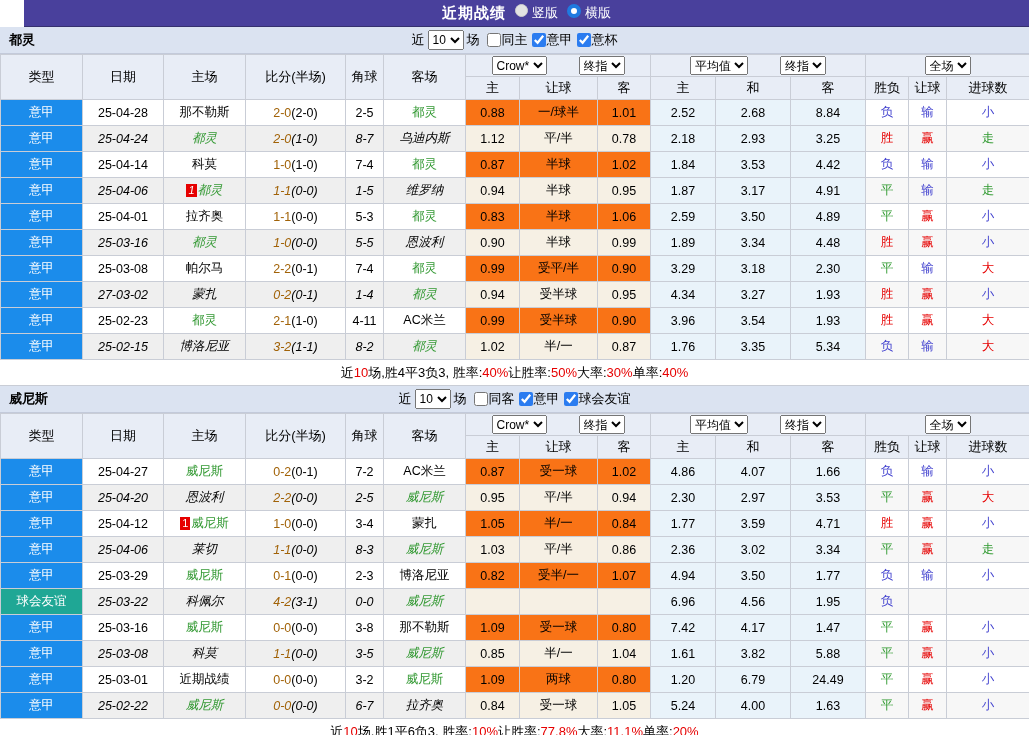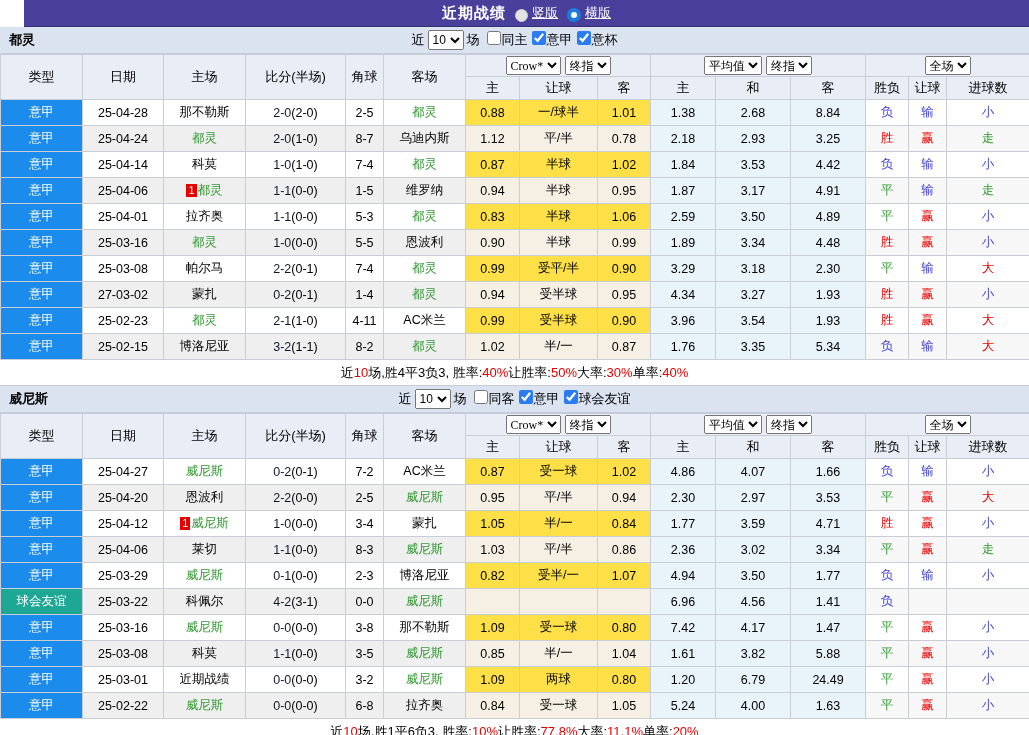--- a/index.html
+++ b/index.html
@@ -12,56 +12,56 @@
     color:#000;
   }
   
   .titlebar{
     height:27px; background:#49409c; color:#fff;
     display:flex; align-items:center; justify-content:center; gap:9px;
     border-bottom:1px solid #35306e;
     margin-left:24px;
   }
   .titlebar .title{ font-weight:bold; font-size:15px; letter-spacing:1px;}
-  .radio-group{ display:flex; align-items:flex-end; gap:4px; font-size:13px;text-decoration:underline;}
+  .radio-group{ display:flex; align-items:flex-start; gap:4px; font-size:13px;}
   .radio{ display:inline-block; border-radius:50%;}
   .radio-plain{ width:13px; height:13px; background:#e3e3e3; border:1px solid #cfcfcf;}
   .radio-sel{ width:14px; height:14px; background:#fff; border:4px solid #1f7ae0;}
   
   .filter-bar{
     position:relative; height:27px; background:#dbe3f1;
     display:flex; align-items:center; border-bottom:1px solid #c3cada;
   }
   .team-name{ position:absolute; left:9px; font-weight:bold; font-size:13px;}
   .filter-controls{ margin:0 auto; display:flex; align-items:center; gap:3px; font-size:13px;}
   .filter-controls select{ font-size:12px; height:20px;}
   .filter-checks{ display:flex; align-items:center;}
-  .filter-checks label{ display:flex; cursor:pointer;}
+  .filter-checks label{ display:flex; align-items:center; cursor:pointer;}
   .filter-checks input{ width:14px; height:14px; margin:0 1px 0 4px; accent-color:#2b7cf0;}
   
   table{ border-collapse:collapse; table-layout:fixed; width:1029px; font-size:12.5px;}
   th,td{
     border:1px solid #c9cdd6; text-align:center; padding:0 1px;
     height:26px; overflow:hidden; white-space:nowrap;
   }
   thead th{ background:#e8edf6; font-weight:normal; font-size:13px; color:#000;}
   thead tr.hdr-top th{ height:22px;}
   thead tr.hdr-sub th{ height:23px;}
-  thead select{ font-size:12px; height:19px; margin:0 2px;font-family:Liberation Serif, serif;}
+  thead select{ font-size:12px; height:19px; margin:0 16px;}
   .badge-league{ background:#1b8ceb; color:#fff;}
   .badge-friendly{ background:#1fa795; color:#fff;}
-  td.c-odd{ background:#fde047;}
+  td.c-odd{ background:#f97316;}
   td.c-avg{ background:#e9f3fa;}
-  tr.alt td.c-plain{ background:#efefef;}
+  tr.alt td.c-plain{ background:#efefef;font-style:italic;}
   tr.alt td.c-odd{ background:#f6f0e4;}
   tr.alt td.c-res{ background:#f7f7f7;}
   .focus{ color:#339933;}
   .num-badge{ display:inline-block; background:#e60000; color:#fff; font-size:11px;
               line-height:13px; padding:0 2px; margin-right:1px;}
-  .ft{ color:#0f172a;}
+  .ft{ color:#a16207;}
   .r{ color:#e60000;}
   .g{ color:#2e992e;}
   .b{ color:#4343cf;}
   .summary{
     height:26px; display:flex; align-items:center; justify-content:center;
     font-size:13px; border-bottom:1px solid #c9cdd6; background:#fff;
   }
 </style>
 </head>
 <body>
@@ -144,21 +144,21 @@
         <tr>
           <td class="badge-league">意甲</td>
           <td class="c-plain">25-04-28</td>
           <td class="c-plain"><span>那不勒斯</span></td>
           <td class="c-plain"><span class="ft">2-0</span><span class="ht">(2-0)</span></td>
           <td class="c-plain">2-5</td>
           <td class="c-plain"><span class="focus">都灵</span></td>
           <td class="c-odd">0.88</td>
           <td class="c-odd">一/球半</td>
           <td class="c-odd">1.01</td>
-          <td class="c-avg">1.38</td>
+          <td class="c-avg">2.52</td>
           <td class="c-avg">2.68</td>
           <td class="c-avg">8.84</td>
           <td class="c-res"><span class="b">负</span></td>
           <td class="c-res"><span class="b">输</span></td>
           <td class="c-res"><span class="b">小</span></td>
         </tr>
         <tr class="alt">
           <td class="badge-league">意甲</td>
           <td class="c-plain">25-04-24</td>
           <td class="c-plain"><span class="focus">都灵</span></td>
@@ -480,21 +480,21 @@
           <td class="c-plain">25-03-22</td>
           <td class="c-plain"><span>科佩尔</span></td>
           <td class="c-plain"><span class="ft">4-2</span><span class="ht">(3-1)</span></td>
           <td class="c-plain">0-0</td>
           <td class="c-plain"><span class="focus">威尼斯</span></td>
           <td class="c-odd"></td>
           <td class="c-odd"></td>
           <td class="c-odd"></td>
           <td class="c-avg">6.96</td>
           <td class="c-avg">4.56</td>
-          <td class="c-avg">1.41</td>
+          <td class="c-avg">1.95</td>
           <td class="c-res"><span class="b">负</span></td>
           <td class="c-res"><span></span></td>
           <td class="c-res"><span></span></td>
         </tr>
         <tr>
           <td class="badge-league">意甲</td>
           <td class="c-plain">25-03-16</td>
           <td class="c-plain"><span class="focus">威尼斯</span></td>
           <td class="c-plain"><span class="ft">0-0</span><span class="ht">(0-0)</span></td>
           <td class="c-plain">3-8</td>
@@ -541,21 +541,21 @@
           <td class="c-avg">24.49</td>
           <td class="c-res"><span class="g">平</span></td>
           <td class="c-res"><span class="r">赢</span></td>
           <td class="c-res"><span class="b">小</span></td>
         </tr>
         <tr class="alt">
           <td class="badge-league">意甲</td>
           <td class="c-plain">25-02-22</td>
           <td class="c-plain"><span class="focus">威尼斯</span></td>
           <td class="c-plain"><span class="ft">0-0</span><span class="ht">(0-0)</span></td>
-          <td class="c-plain">6-8</td>
+          <td class="c-plain">6-7</td>
           <td class="c-plain"><span>拉齐奥</span></td>
           <td class="c-odd">0.84</td>
           <td class="c-odd">受一球</td>
           <td class="c-odd">1.05</td>
           <td class="c-avg">5.24</td>
           <td class="c-avg">4.00</td>
           <td class="c-avg">1.63</td>
           <td class="c-res"><span class="g">平</span></td>
           <td class="c-res"><span class="r">赢</span></td>
           <td class="c-res"><span class="b">小</span></td>

